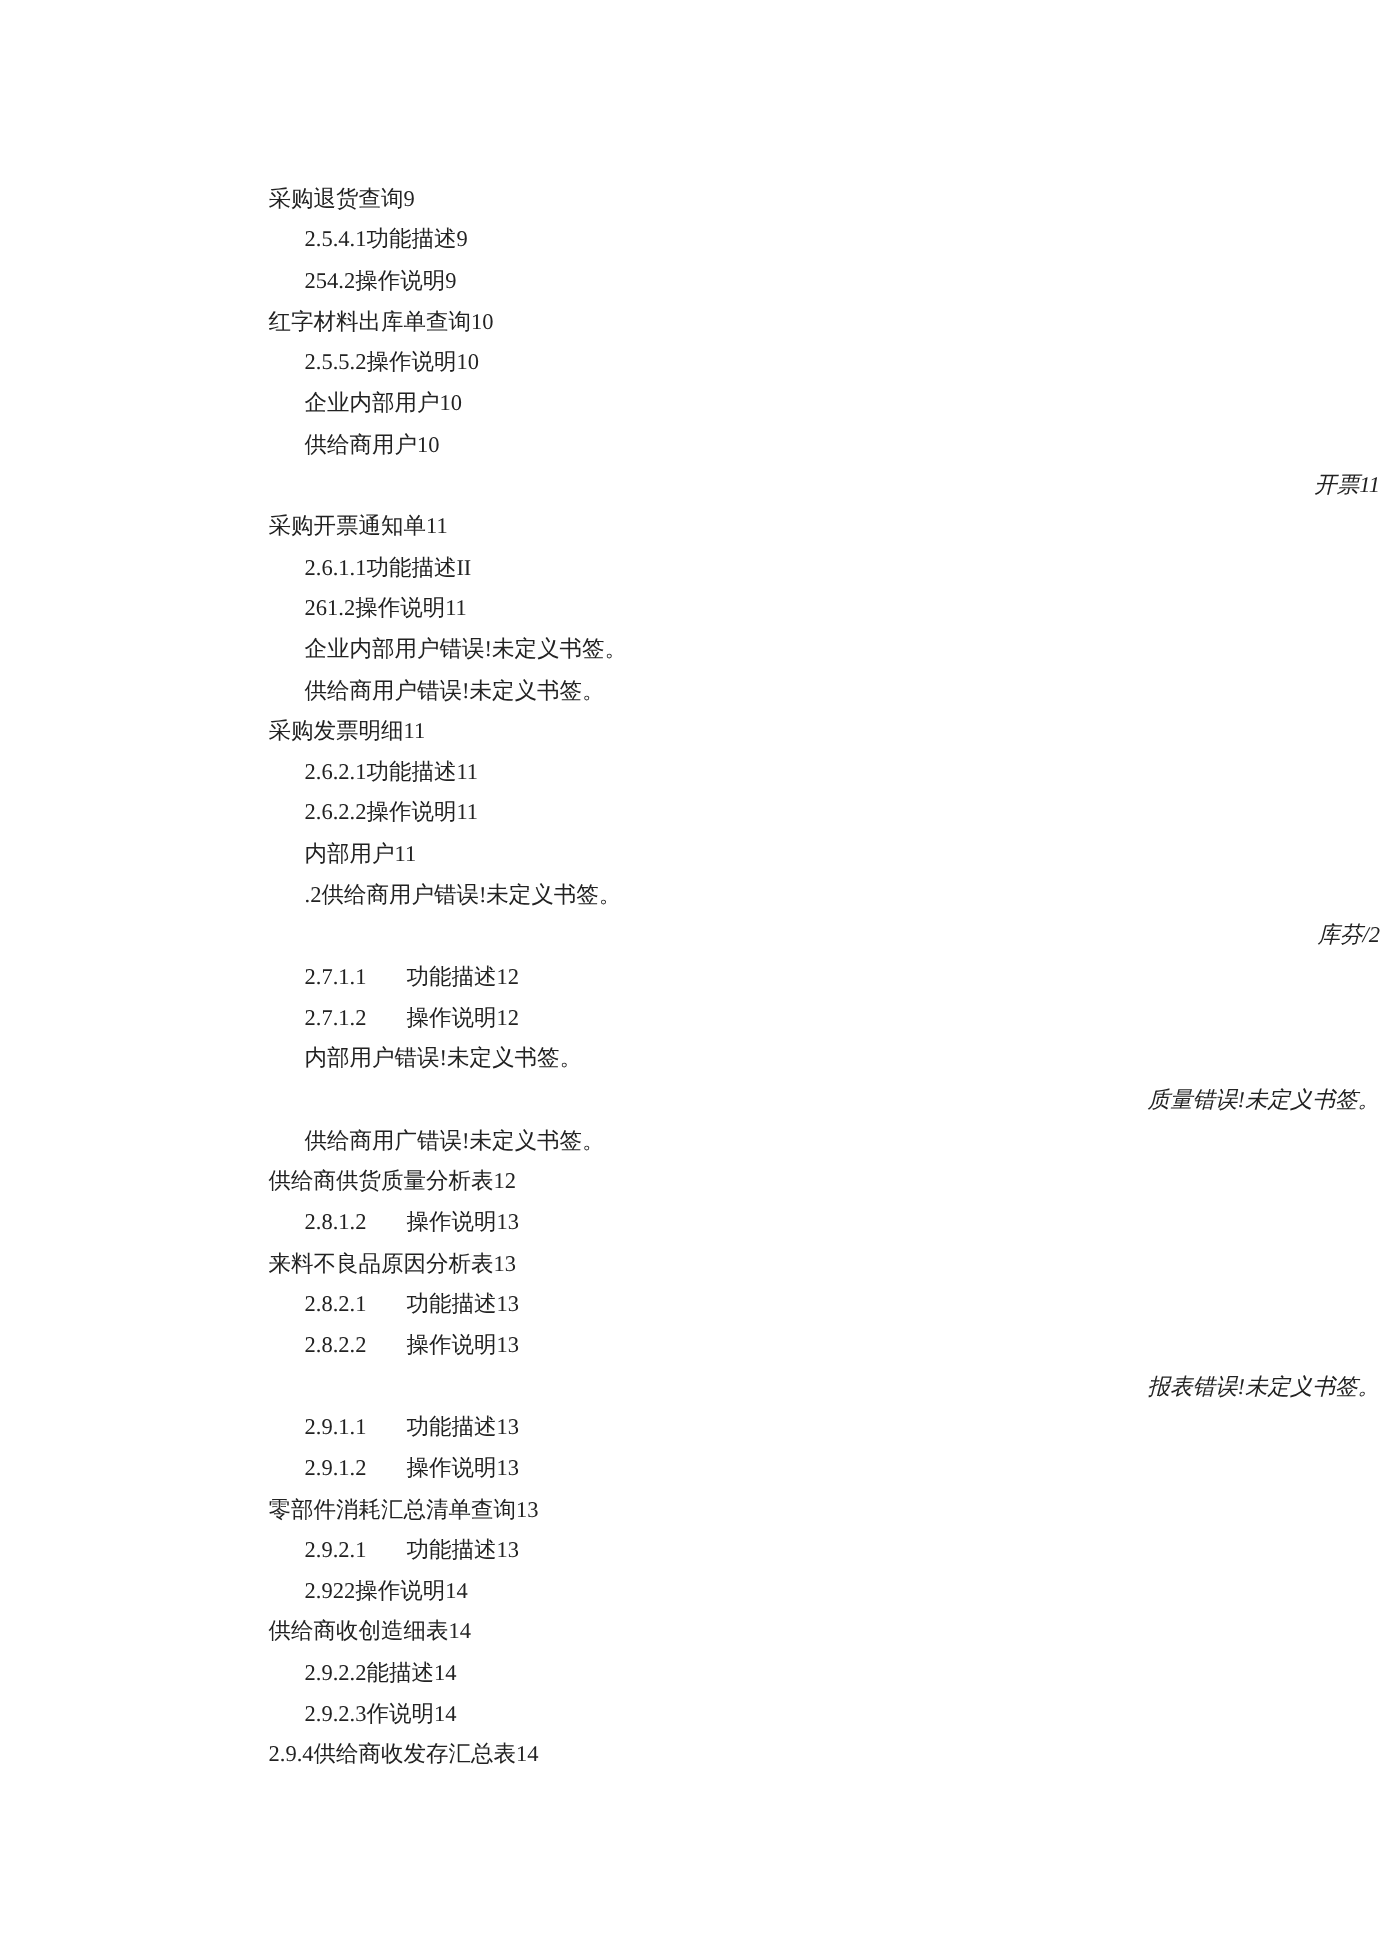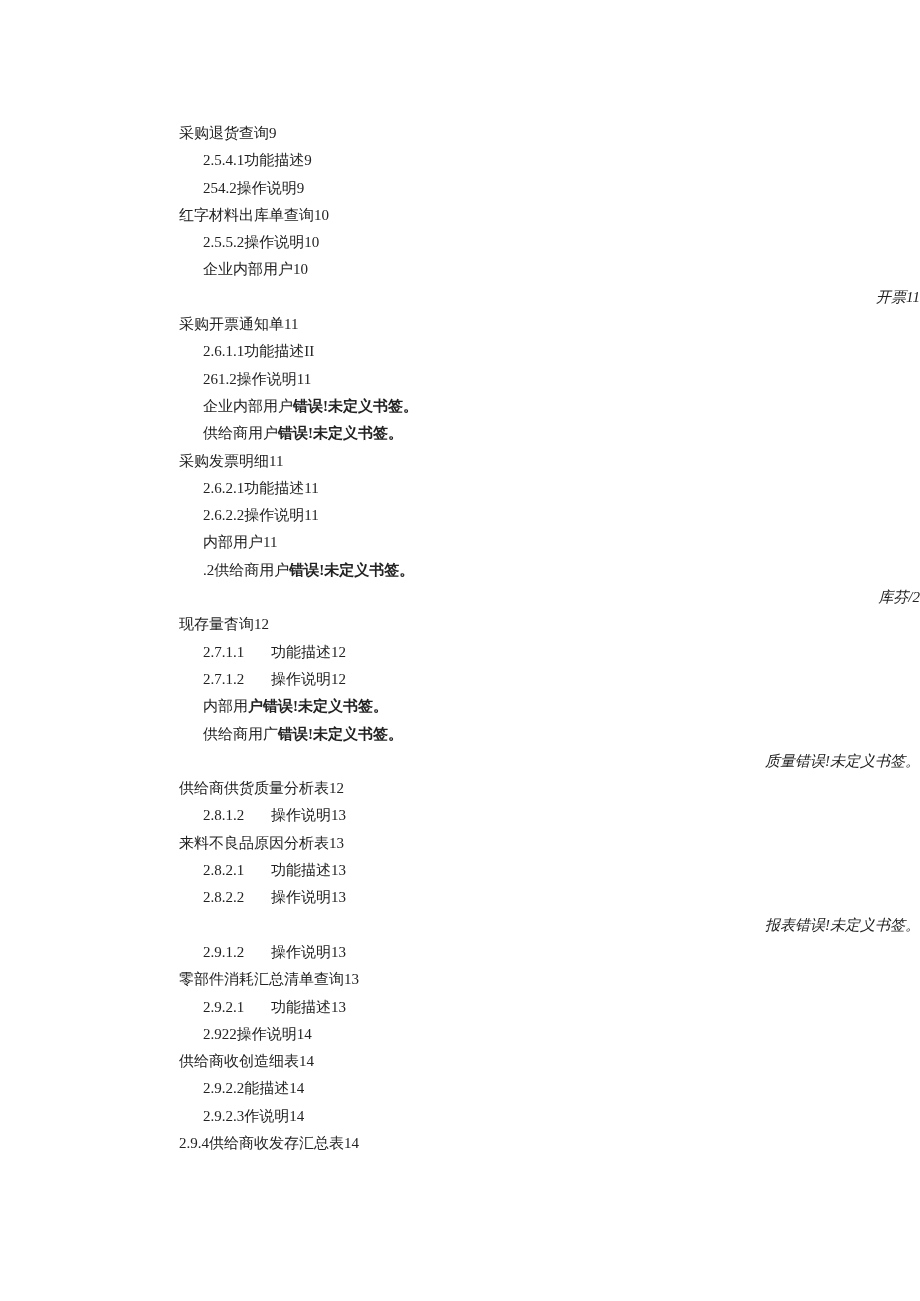--- a/index.html
+++ b/index.html
@@ -11,58 +11,59 @@
     color: #222;
     width: 920px;
   }
   .page {
     padding: 120px 0 40px 155px;
     line-height: 1.82;
   }
   .lvl-a { padding-left: 0; font-style: italic; text-align: right; }
   .lvl-b { padding-left: 24px; }
   .lvl-c { padding-left: 48px; }
-  .bold { font-weight: 700; }
+  .bold { font-weight: 400; }
   .row { white-space: pre; }
   .wide .num { display: inline-block; min-width: 68px; font-family: Liberation Serif, serif; }
 </style>
 </head>
 <body>
 
 <div class="page" id="toc-container">
     <div class="row lvl-b"><span>采购退货查询9</span></div>
     <div class="row lvl-c"><span>2.5.4.1功能描述9</span></div>
     <div class="row lvl-c"><span>254.2操作说明9</span></div>
     <div class="row lvl-b"><span>红字材料出库单查询10</span></div>
     <div class="row lvl-c"><span>2.5.5.2操作说明10</span></div>
     <div class="row lvl-c"><span>企业内部用户10</span></div>
+    <div class="row lvl-c"><span>供给商用户10</span></div>
     <div class="row lvl-a"><span>开票11</span></div>
     <div class="row lvl-b"><span>采购开票通知单11</span></div>
     <div class="row lvl-c"><span>2.6.1.1功能描述II</span></div>
     <div class="row lvl-c"><span>261.2操作说明11</span></div>
     <div class="row lvl-c"><span>企业内部用户</span><span class="bold">错误!未定义书签。</span></div>
     <div class="row lvl-c"><span>供给商用户</span><span class="bold">错误!未定义书签。</span></div>
     <div class="row lvl-b"><span>采购发票明细11</span></div>
     <div class="row lvl-c"><span>2.6.2.1功能描述11</span></div>
     <div class="row lvl-c"><span>2.6.2.2操作说明11</span></div>
     <div class="row lvl-c"><span>内部用户11</span></div>
     <div class="row lvl-c"><span>.2供给商用户</span><span class="bold">错误!未定义书签。</span></div>
     <div class="row lvl-a"><span>库芬/2</span></div>
-    <div class="row lvl-b"><span>现存量杳询12</span></div>
     <div class="row lvl-c wide"><span class="num">2.7.1.1</span><span>功能描述12</span></div>
     <div class="row lvl-c wide"><span class="num">2.7.1.2</span><span>操作说明12</span></div>
     <div class="row lvl-c"><span>内部用</span><span class="bold">户错误!未定义书签。</span></div>
+    <div class="row lvl-a"><span>质量错误!未定义书签。</span></div>
     <div class="row lvl-c"><span>供给商用广</span><span class="bold">错误!未定义书签。</span></div>
-    <div class="row lvl-a"><span>质量错误!未定义书签。</span></div>
     <div class="row lvl-b"><span>供给商供货质量分析表12</span></div>
     <div class="row lvl-c wide"><span class="num">2.8.1.2</span><span>操作说明13</span></div>
     <div class="row lvl-b"><span>来料不良品原因分析表13</span></div>
     <div class="row lvl-c wide"><span class="num">2.8.2.1</span><span>功能描述13</span></div>
     <div class="row lvl-c wide"><span class="num">2.8.2.2</span><span>操作说明13</span></div>
     <div class="row lvl-a"><span>报表错误!未定义书签。</span></div>
+    <div class="row lvl-c wide"><span class="num">2.9.1.1</span><span>功能描述13</span></div>
     <div class="row lvl-c wide"><span class="num">2.9.1.2</span><span>操作说明13</span></div>
     <div class="row lvl-b"><span>零部件消耗汇总清单查询13</span></div>
     <div class="row lvl-c wide"><span class="num">2.9.2.1</span><span>功能描述13</span></div>
     <div class="row lvl-c"><span>2.922操作说明14</span></div>
     <div class="row lvl-b"><span>供给商收创造细表14</span></div>
     <div class="row lvl-c wide2"><span class="num" style="min-width: 100px;">2.9.2.2</span><span>能描述14</span></div>
     <div class="row lvl-c wide2"><span class="num" style="min-width: 100px;">2.9.2.3</span><span>作说明14</span></div>
     <div class="row lvl-b"><span>2.9.4供给商收发存汇总表14</span></div>
   </div>
 

